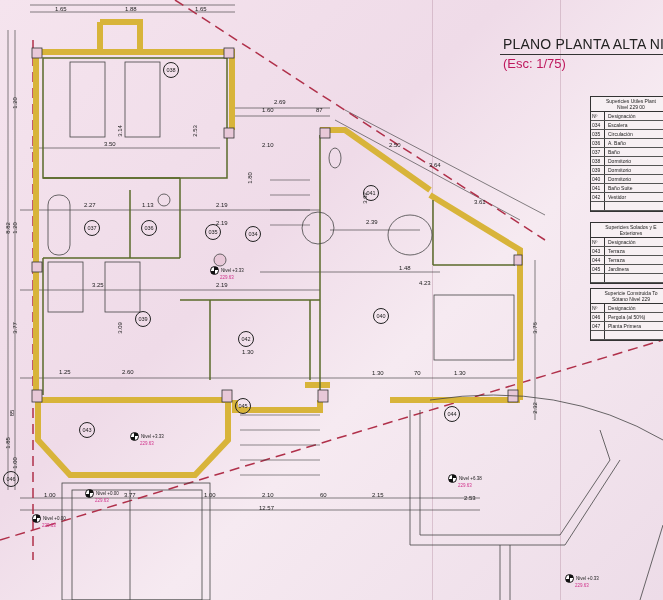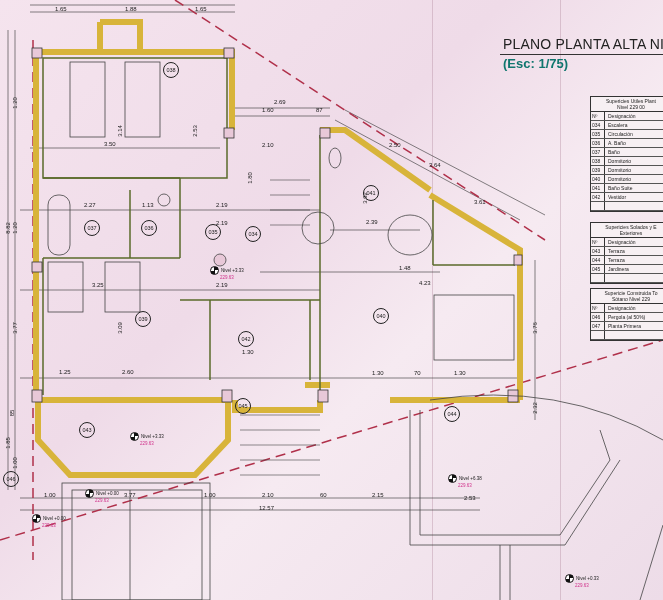--- a/index.html
+++ b/index.html
@@ -2,21 +2,21 @@
 <html><head>
 <meta charset="utf-8">
 <style>
   html,body{margin:0;padding:0;}
   body{width:663px;height:600px;overflow:hidden;background:#f4e6ef;font-family:"Liberation Sans",sans-serif;position:relative;}
   .paper{position:absolute;inset:0;background:linear-gradient(135deg,#f5e4ee 0%,#efdbe8 40%,#f6eaf1 60%,#eddce8 100%);}
   .fold{position:absolute;top:0;bottom:0;width:1px;background:rgba(180,140,160,0.4);}
   svg{position:absolute;left:0;top:0;}
   .title{position:absolute;left:503px;top:36px;font-size:14px;color:#222;white-space:nowrap;letter-spacing:0.2px;}
   .title-line{position:absolute;left:500px;top:54px;width:170px;height:1px;background:#333;}
-  .scale{position:absolute;left:503px;top:56px;font-size:13px;color:#0f766e;white-space:nowrap;font-weight:bold;}
+  .scale{position:absolute;left:503px;top:56px;font-size:13px;color:#be185d;white-space:nowrap;}
   .tbl{position:absolute;left:590px;border:1px solid #333;background:#f7f0f3;font-size:5px;color:#222;width:80px;}
   .tbl .hd{text-align:center;border-bottom:1px solid #333;padding:1px 0;line-height:6px;}
   .tbl .row{display:flex;border-bottom:1px solid #555;height:8px;line-height:8px;}
   .tbl .row .n{width:12px;border-right:1px solid #333;padding-left:1px;}
   .tbl .row .d{padding-left:3px;white-space:nowrap;}
   .lbl{position:absolute;font-size:6px;color:#222;white-space:nowrap;}
   .room{position:absolute;width:14px;height:14px;border:1px solid #222;border-radius:50%;font-size:5.5px;line-height:14px;text-align:center;color:#222;background:transparent;}
   .nivel{position:absolute;font-size:4.5px;color:#222;white-space:nowrap;}
   .nivel .v{color:#d0308a;display:block;}
 </style>

